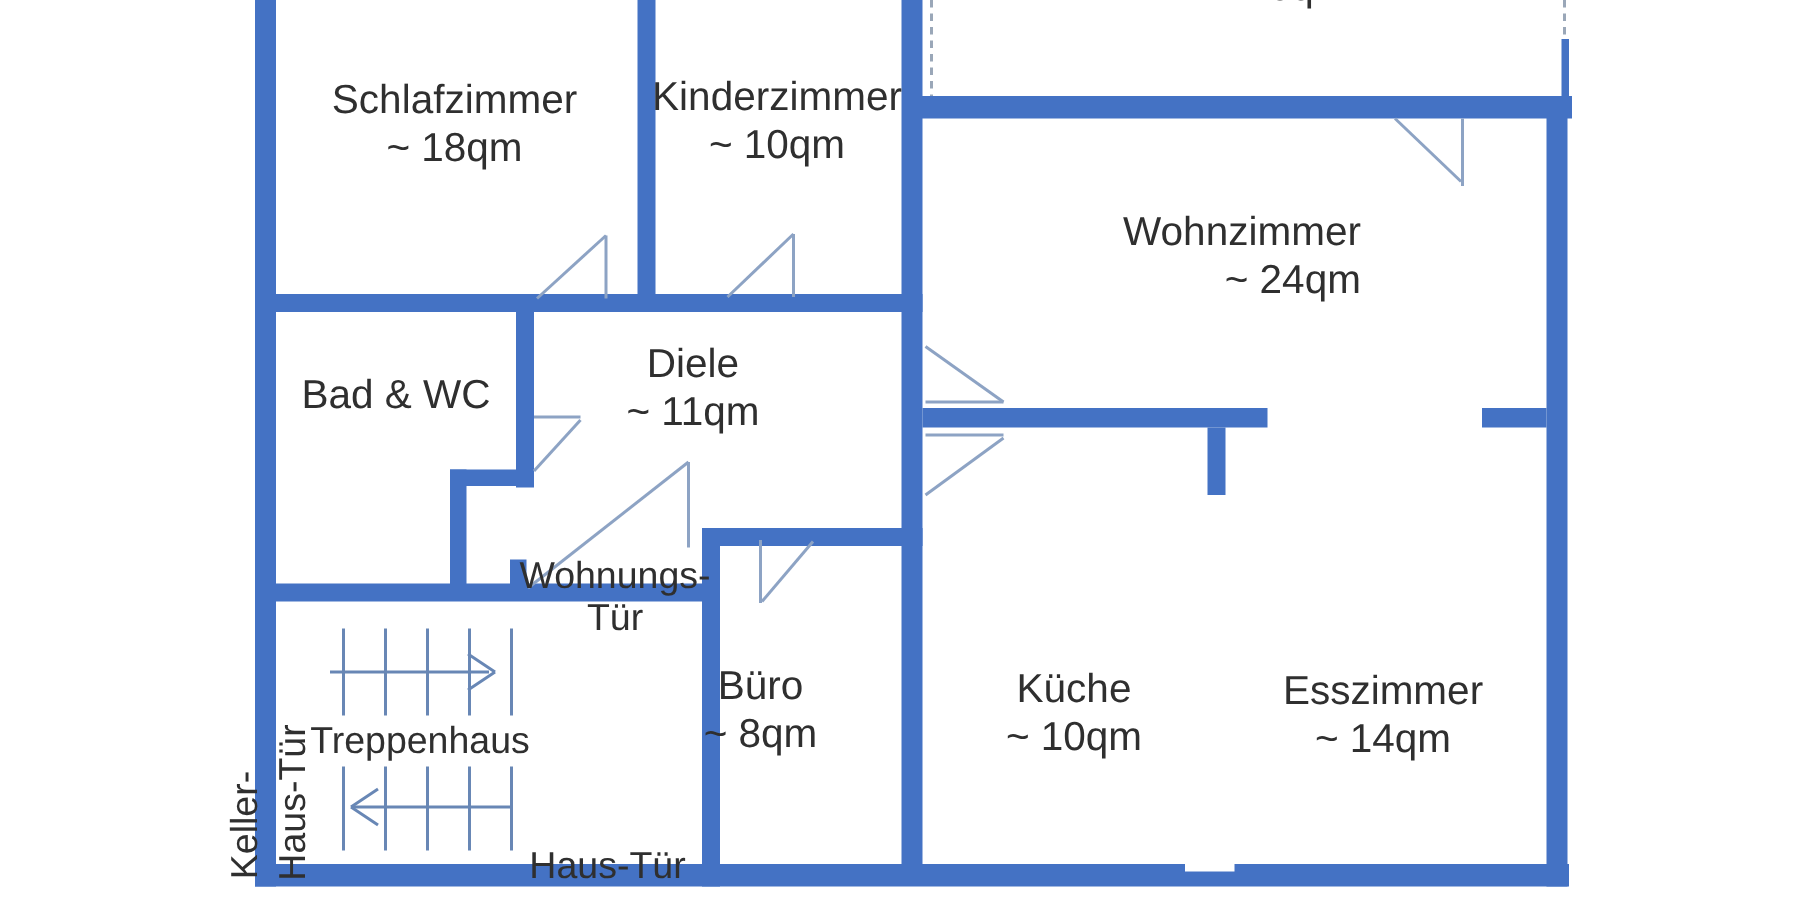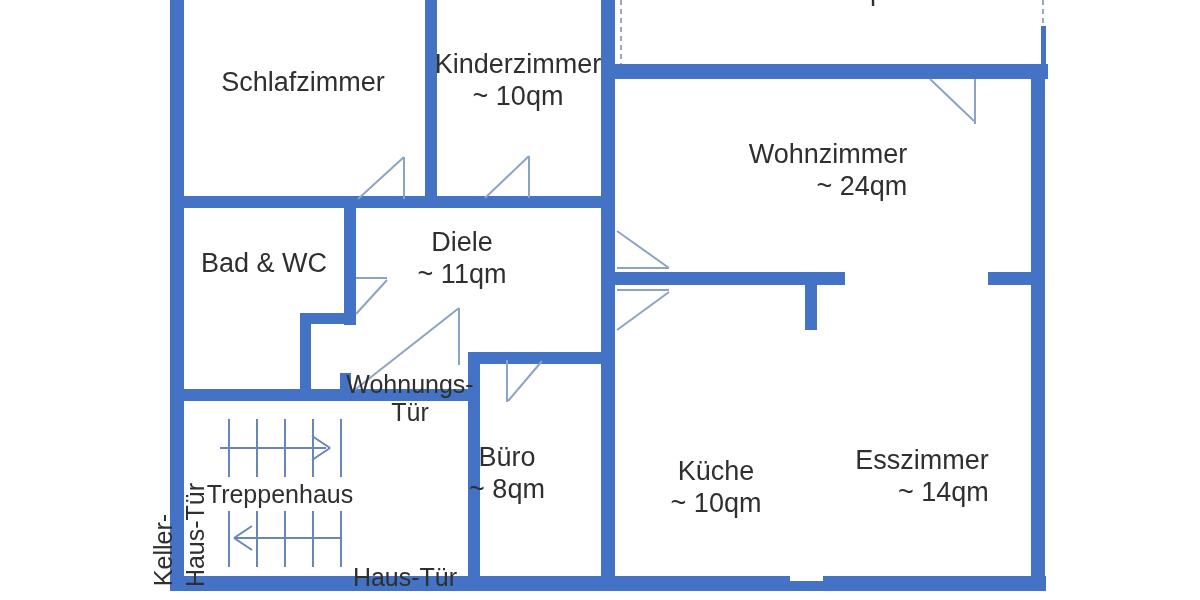--- a/index.html
+++ b/index.html
@@ -109,20 +109,21 @@
         <line class="stair" x1="341" y1="511" x2="341" y2="567"></line>
         <line class="stair" x1="234" y1="538" x2="340" y2="538"></line>
         <line class="stair" x1="252" y1="526" x2="234" y2="538"></line>
         <line class="stair" x1="252" y1="550" x2="234" y2="538"></line>
       </g>
     </g>
   </svg>
 
   <div class="lbl" style="left:303px;top:82px;">
     <span class="room-name">Schlafzimmer</span>
+    <span class="room-area">~ 18qm</span>
   </div>
 
   <div class="lbl" style="left:518px;top:80px;">
     <span class="room-name">Kinderzimmer</span>
     <span class="room-area">~ 10qm</span>
   </div>
 
   <div class="lbl" style="left:828px;top:170px;text-align:right;">
     <span class="room-name">Wohnzimmer</span>
     <span class="room-area">~ 24qm</span>
@@ -135,26 +136,26 @@
   <div class="lbl" style="left:462px;top:258px;">
     <span class="room-name">Diele</span>
     <span class="room-area">~ 11qm</span>
   </div>
 
   <div class="lbl" style="left:507px;top:473px;">
     <span class="room-name">Büro</span>
     <span class="room-area">~ 8qm</span>
   </div>
 
-  <div class="lbl" style="left:716px;top:475px;margin-top:12px;">
+  <div class="lbl" style="left:716px;top:475px;">
     <span class="room-name">Küche</span>
     <span class="room-area">~ 10qm</span>
   </div>
 
-  <div class="lbl" style="left:922px;top:476px;text-align:right;">
+  <div class="lbl" style="left:922px;top:476px;">
     <span class="room-name">Esszimmer</span>
     <span class="room-area">~ 14qm</span>
   </div>
 
   <div class="lbl" style="left:853px;top:-9px;">
     <span class="room-area">~ 20qm</span>
   </div>
 
   <div class="lbl small" style="left:280px;top:494px;">Treppenhaus</div>
 

